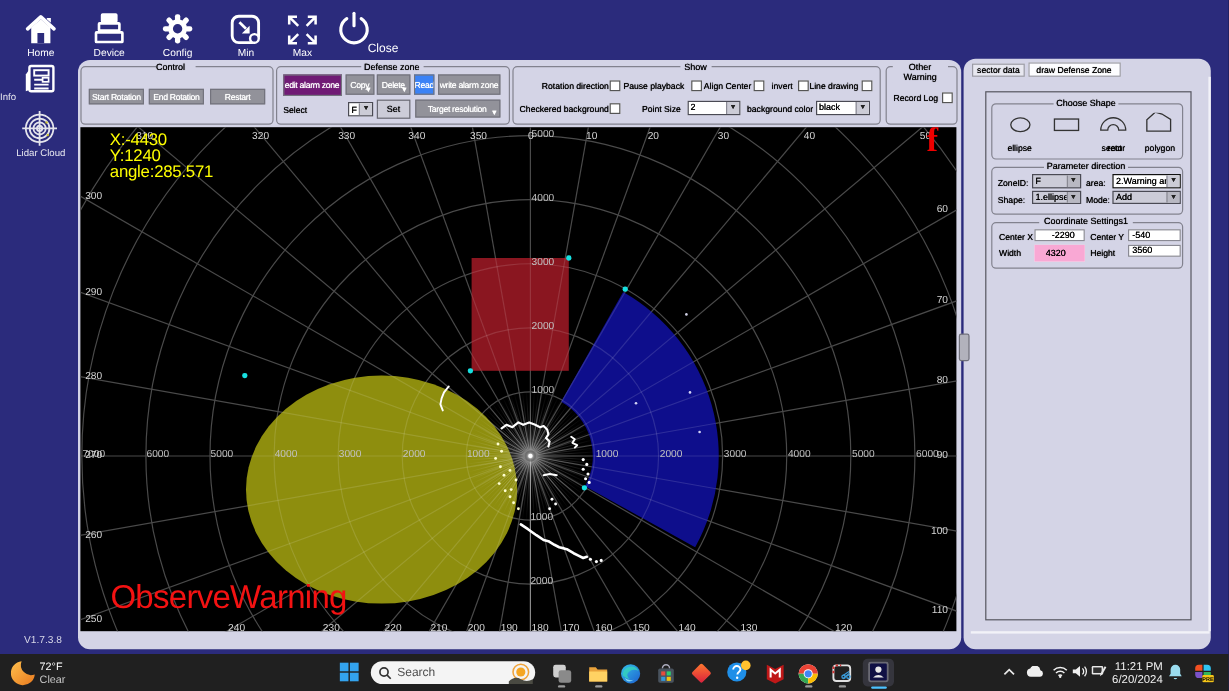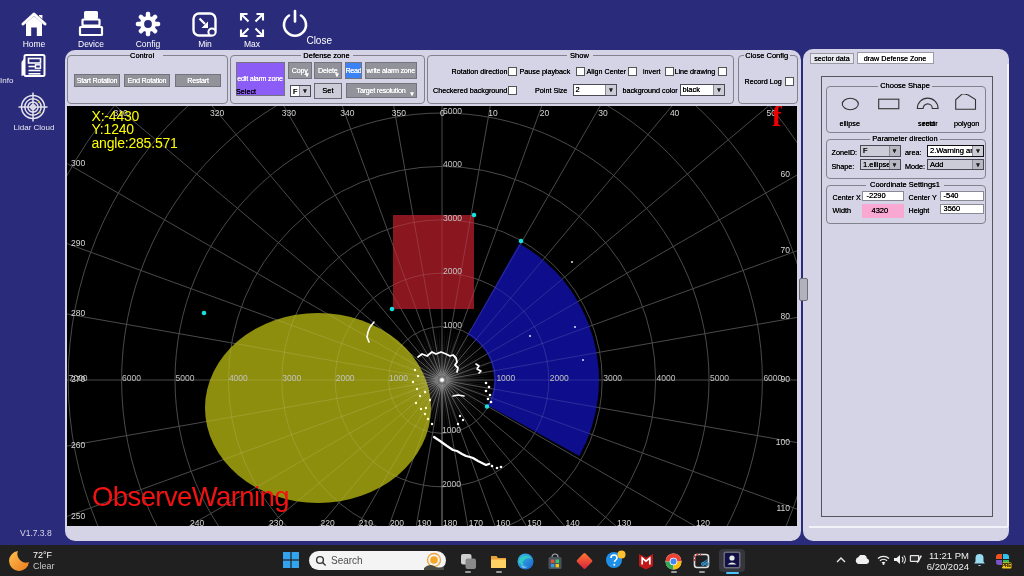--- a/index.html
+++ b/index.html
@@ -76,21 +76,21 @@
     </svg>
     <div style="position:absolute;left:0px;top:122.5px;width:68px;text-align:center;font-size:8px;color:#e8e8f0">Lidar Cloud</div>
     <div style="position:absolute;left:20px;top:528px;font-size:8.5px;color:#d8d8e8">V1.7.3.8</div>
     <div style="position:absolute;left:67px;top:55px;width:159px;height:47px;border:1px solid #82828e;border-radius:4px"></div>
     <div style="position:absolute;left:130.0px;top:50.5px;width:33px;text-align:left;background:#d4d4e6;font-size:7.5px;color:#000;line-height:9px;text-shadow:0 0 0.6px #000">Control</div>
     <div style="position:absolute;left:74px;top:74px;width:46px;height:13px;background:#92929a;border:1px solid #73737d;box-sizing:border-box;display:flex;align-items:center;justify-content:center;font-size:7.2px;letter-spacing:-0.25px;color:#fff;text-shadow:0 0 0.6px #fff;white-space:nowrap;overflow:hidden">Start Rotation</div>
     <div style="position:absolute;left:124px;top:74px;width:46px;height:13px;background:#92929a;border:1px solid #73737d;box-sizing:border-box;display:flex;align-items:center;justify-content:center;font-size:7.2px;letter-spacing:-0.25px;color:#fff;text-shadow:0 0 0.6px #fff;white-space:nowrap;overflow:hidden">End Rotation</div>
     <div style="position:absolute;left:175px;top:74px;width:46px;height:13px;background:#92929a;border:1px solid #73737d;box-sizing:border-box;display:flex;align-items:center;justify-content:center;font-size:7.2px;letter-spacing:-0.25px;color:#fff;text-shadow:0 0 0.6px #fff;white-space:nowrap;overflow:hidden">Restart</div>
     <div style="position:absolute;left:230px;top:55px;width:193px;height:47px;border:1px solid #82828e;border-radius:4px"></div>
     <div style="position:absolute;left:300.5px;top:50.5px;width:52px;text-align:center;background:#d4d4e6;font-size:7.5px;color:#000;line-height:9px;text-shadow:0 0 0.6px #000">Defense zone</div>
-    <div style="position:absolute;left:235.5px;top:61.5px;width:49px;height:34px;background:#8b5cf6;border:1px solid #73737d;box-sizing:border-box;display:flex;align-items:center;justify-content:center;font-size:7.2px;letter-spacing:-0.25px;color:#fff;text-shadow:0 0 0.6px #fff;white-space:nowrap;overflow:hidden">edit alarm zone</div>
+    <div style="position:absolute;left:235.5px;top:61.5px;width:49px;height:18px;background:#701a75;border:1px solid #73737d;box-sizing:border-box;display:flex;align-items:center;justify-content:center;font-size:7.2px;letter-spacing:-0.25px;color:#fff;text-shadow:0 0 0.6px #fff;white-space:nowrap;overflow:hidden">edit alarm zone</div>
     <div style="position:absolute;left:288px;top:61.5px;width:23.5px;height:17.5px;background:#92929a;border:1px solid #73737d;box-sizing:border-box;display:flex;align-items:center;justify-content:center;font-size:7.2px;letter-spacing:-0.25px;color:#fff;text-shadow:0 0 0.6px #fff;white-space:nowrap;overflow:hidden">Copy<span style="position:absolute;right:2px;bottom:-1px;font-size:7px;color:#fff">▾</span></div>
     <div style="position:absolute;left:314px;top:61.5px;width:27.5px;height:17.5px;background:#92929a;border:1px solid #73737d;box-sizing:border-box;display:flex;align-items:center;justify-content:center;font-size:7.2px;letter-spacing:-0.25px;color:#fff;text-shadow:0 0 0.6px #fff;white-space:nowrap;overflow:hidden">Delete<span style="position:absolute;right:2px;bottom:-1px;font-size:7px;color:#fff">▾</span></div>
     <div style="position:absolute;left:345px;top:61.5px;width:17px;height:17.5px;background:#3b82f6;border:1px solid #73737d;box-sizing:border-box;display:flex;align-items:center;justify-content:center;font-size:7.2px;letter-spacing:-0.25px;color:#fff;text-shadow:0 0 0.6px #fff;white-space:nowrap;overflow:hidden">Read</div>
     <div style="position:absolute;left:365px;top:61.5px;width:51.5px;height:17.5px;background:#92929a;border:1px solid #73737d;box-sizing:border-box;display:flex;align-items:center;justify-content:center;font-size:7.2px;letter-spacing:-0.25px;color:#fff;text-shadow:0 0 0.6px #fff;white-space:nowrap;overflow:hidden">write alarm zone</div>
     <div style="position:absolute;left:236px;top:87px;font-size:7.2px;color:#000;white-space:nowrap;text-shadow:0 0 0.6px #000">Select</div>
     <div style="position:absolute;left:290px;top:85px;width:21px;height:12px;background:#fff;border:1px solid #4a4a54;font-size:7.5px;color:#000;display:flex;align-items:center;padding-left:2px;box-sizing:border-box;white-space:nowrap;overflow:hidden;text-shadow:0 0 0.5px #000">F<div style="position:absolute;right:0;top:0;bottom:0;width:10px;background:#ccccd6;border-left:1px solid #8a8a94;display:flex;align-items:center;justify-content:center;font-size:6px;color:#222">▼</div></div>
     <div style="position:absolute;left:314px;top:82.5px;width:28px;height:16px;background:#ccccd8;border:1px solid #6a6a74;box-sizing:border-box;display:flex;align-items:center;justify-content:center;font-size:7.5px;color:#000;text-shadow:0 0 0.6px #000">Set</div>
     <div style="position:absolute;left:345.5px;top:83px;width:71px;height:15px;background:#92929a;border:1px solid #73737d;box-sizing:border-box;display:flex;align-items:center;justify-content:center;font-size:7.2px;letter-spacing:-0.25px;color:#fff;text-shadow:0 0 0.6px #fff;white-space:nowrap;overflow:hidden">Target resolution<span style="position:absolute;right:2px;bottom:-1px;font-size:7px;color:#fff">▾</span></div>
     <div style="position:absolute;left:427px;top:55px;width:305px;height:47px;border:1px solid #82828e;border-radius:4px"></div>
     <div style="position:absolute;left:566.5px;top:50.5px;width:26px;text-align:center;background:#d4d4e6;font-size:7.5px;color:#000;line-height:9px;text-shadow:0 0 0.6px #000">Show</div>
@@ -104,21 +104,21 @@
     <div style="position:absolute;left:664.5px;top:67px;width:7px;height:7px;background:#fff;border:1px solid #555"></div>
     <div style="position:absolute;left:674.5px;top:66.5px;font-size:7.2px;color:#000;white-space:nowrap;text-shadow:0 0 0.6px #000">Line drawing</div>
     <div style="position:absolute;left:717.5px;top:67px;width:7px;height:7px;background:#fff;border:1px solid #555"></div>
     <div style="position:absolute;left:433px;top:85.5px;font-size:7.2px;color:#000;white-space:nowrap;text-shadow:0 0 0.6px #000">Checkered background</div>
     <div style="position:absolute;left:508px;top:86px;width:7px;height:7px;background:#fff;border:1px solid #555"></div>
     <div style="position:absolute;left:535px;top:85.5px;font-size:7.2px;color:#000;white-space:nowrap;text-shadow:0 0 0.6px #000">Point Size</div>
     <div style="position:absolute;left:572.5px;top:84px;width:44.5px;height:11.5px;background:#fff;border:1px solid #4a4a54;font-size:7.5px;color:#000;display:flex;align-items:center;padding-left:2px;box-sizing:border-box;white-space:nowrap;overflow:hidden;text-shadow:0 0 0.5px #000">2<div style="position:absolute;right:0;top:0;bottom:0;width:10px;background:#ccccd6;border-left:1px solid #8a8a94;display:flex;align-items:center;justify-content:center;font-size:6px;color:#222">▼</div></div>
     <div style="position:absolute;left:622.5px;top:85.5px;font-size:7.2px;color:#000;white-space:nowrap;text-shadow:0 0 0.6px #000">background color</div>
     <div style="position:absolute;left:679.5px;top:84px;width:45.5px;height:11.5px;background:#fff;border:1px solid #4a4a54;font-size:7.5px;color:#000;display:flex;align-items:center;padding-left:2px;box-sizing:border-box;white-space:nowrap;overflow:hidden;text-shadow:0 0 0.5px #000">black<div style="position:absolute;right:0;top:0;bottom:0;width:10px;background:#ccccd6;border-left:1px solid #8a8a94;display:flex;align-items:center;justify-content:center;font-size:6px;color:#222">▼</div></div>
     <div style="position:absolute;left:738px;top:55px;width:57.5px;height:47px;border:1px solid #82828e;border-radius:4px"></div>
-    <div style="position:absolute;left:743.75px;top:50.5px;width:46px;text-align:center;background:#d4d4e6;font-size:7.5px;color:#000;line-height:9px;text-shadow:0 0 0.6px #000">Close Config</div>
+    <div style="position:absolute;left:743.75px;top:50.5px;width:46px;text-align:center;background:#d4d4e6;font-size:7.5px;color:#000;line-height:9px;text-shadow:0 0 0.6px #000">Other Warning</div>
     <div style="position:absolute;left:744.5px;top:77px;font-size:7.2px;color:#000;white-space:nowrap;text-shadow:0 0 0.6px #000">Record Log</div>
     <div style="position:absolute;left:785px;top:76.5px;width:7px;height:7px;background:#fff;border:1px solid #555"></div>
     <svg width="730" height="420" viewBox="0 0 730 420" style="position:absolute;left:67px;top:106px;background:#000;">
       <defs>
         <radialGradient id="fade" cx="0.5" cy="0.5" r="0.5">
           <stop offset="0" stop-color="#858585"></stop>
           <stop offset="0.3" stop-color="#555"></stop>
           <stop offset="0.65" stop-color="#303030"></stop>
           <stop offset="1" stop-color="#000"></stop>
         </radialGradient>
@@ -556,21 +556,21 @@
     <div style="position:absolute;left:860px;top:145px;width:40.5px;height:11.5px;background:#ccccd8;border:1px solid #4a4a54;font-size:7.5px;color:#000;display:flex;align-items:center;padding-left:2px;box-sizing:border-box;white-space:nowrap;overflow:hidden;text-shadow:0 0 0.5px #000">F<div style="position:absolute;right:0;top:0;bottom:0;width:10px;background:#b8b8c2;border-left:1px solid #8a8a94;display:flex;align-items:center;justify-content:center;font-size:6px;color:#222">▼</div></div>
     <div style="position:absolute;left:905px;top:147.5px;font-size:7.2px;color:#000;white-space:nowrap;text-shadow:0 0 0.6px #000">area:</div>
     <div style="position:absolute;left:927px;top:144.5px;width:57px;height:12px;background:#fff;border:1.5px solid #111;font-size:7.5px;color:#000;display:flex;align-items:center;padding-left:2px;box-sizing:border-box;white-space:nowrap;overflow:hidden;text-shadow:0 0 0.5px #000">2.Warning are<div style="position:absolute;right:0;top:0;bottom:0;width:10px;background:#ccccd6;border-left:1px solid #8a8a94;display:flex;align-items:center;justify-content:center;font-size:6px;color:#222">▼</div></div>
     <div style="position:absolute;left:831.5px;top:161.5px;font-size:7.2px;color:#000;white-space:nowrap;text-shadow:0 0 0.6px #000">Shape:</div>
     <div style="position:absolute;left:860px;top:159px;width:40.5px;height:11px;background:#ccccd8;border:1px solid #4a4a54;font-size:7.5px;color:#000;display:flex;align-items:center;padding-left:2px;box-sizing:border-box;white-space:nowrap;overflow:hidden;text-shadow:0 0 0.5px #000">1.ellipse<div style="position:absolute;right:0;top:0;bottom:0;width:10px;background:#b8b8c2;border-left:1px solid #8a8a94;display:flex;align-items:center;justify-content:center;font-size:6px;color:#222">▼</div></div>
     <div style="position:absolute;left:905px;top:161.5px;font-size:7.2px;color:#000;white-space:nowrap;text-shadow:0 0 0.6px #000">Mode:</div>
     <div style="position:absolute;left:927px;top:159px;width:57px;height:11px;background:#ccccd8;border:1px solid #4a4a54;font-size:7.5px;color:#000;display:flex;align-items:center;padding-left:2px;box-sizing:border-box;white-space:nowrap;overflow:hidden;text-shadow:0 0 0.5px #000">Add<div style="position:absolute;right:0;top:0;bottom:0;width:10px;background:#b8b8c2;border-left:1px solid #8a8a94;display:flex;align-items:center;justify-content:center;font-size:6px;color:#222">▼</div></div>
     <div style="position:absolute;left:826px;top:184.5px;width:158px;height:37.5px;border:1px solid #82828e;border-radius:4px"></div>
     <div style="position:absolute;left:866.0px;top:180.0px;width:78px;text-align:center;background:#d4d4e6;font-size:7.5px;color:#000;line-height:9px;text-shadow:0 0 0.6px #000">Coordinate Settings1</div>
     <div style="position:absolute;left:832.5px;top:192.5px;font-size:7.2px;color:#000;white-space:nowrap;text-shadow:0 0 0.6px #000">Center X</div>
-    <div style="position:absolute;left:861.5px;top:190.5px;width:42px;height:10.5px;background:#fff;border:1px solid #8a8a94;box-sizing:border-box;font-size:7.5px;color:#000;display:flex;align-items:center;padding-left:4px;text-shadow:0 0 0.5px #000">-2290</div>
+    <div style="position:absolute;left:861.5px;top:190.5px;width:42px;height:10.5px;background:#fff;border:1px solid #8a8a94;box-sizing:border-box;font-size:7.5px;color:#000;display:flex;align-items:center;padding-left:14px;text-shadow:0 0 0.5px #000">-2290</div>
     <div style="position:absolute;left:908.5px;top:192.5px;font-size:7.2px;color:#000;white-space:nowrap;text-shadow:0 0 0.6px #000">Center Y</div>
     <div style="position:absolute;left:939.5px;top:190.5px;width:44.5px;height:10.5px;background:#fff;border:1px solid #8a8a94;box-sizing:border-box;font-size:7.5px;color:#000;display:flex;align-items:center;padding-left:3px;text-shadow:0 0 0.5px #000">-540</div>
     <div style="position:absolute;left:832.5px;top:205.5px;font-size:7.2px;color:#000;white-space:nowrap;text-shadow:0 0 0.6px #000">Width</div>
     <div style="position:absolute;left:861.5px;top:203.5px;width:42px;height:10.5px;background:#fff;border:7px solid #f9a8d4;box-sizing:border-box;font-size:7.5px;color:#000;display:flex;align-items:center;padding-left:3px;text-shadow:0 0 0.5px #000">4320</div>
     <div style="position:absolute;left:908.5px;top:205.5px;font-size:7.2px;color:#000;white-space:nowrap;text-shadow:0 0 0.6px #000">Height</div>
     <div style="position:absolute;left:939.5px;top:203.5px;width:44.5px;height:10.5px;background:#fff;border:1px solid #8a8a94;box-sizing:border-box;font-size:7.5px;color:#000;display:flex;align-items:center;padding-left:3px;text-shadow:0 0 0.5px #000">3560</div>
     <div style="position:absolute;left:0;top:545px;width:1024px;height:31px;background:#202020"></div>
     <svg width="22" height="24" viewBox="0 0 22 24" style="position:absolute;left:9px;top:549px">
       <defs>
         <linearGradient id="mg" x1="0" y1="0" x2="1" y2="1">

